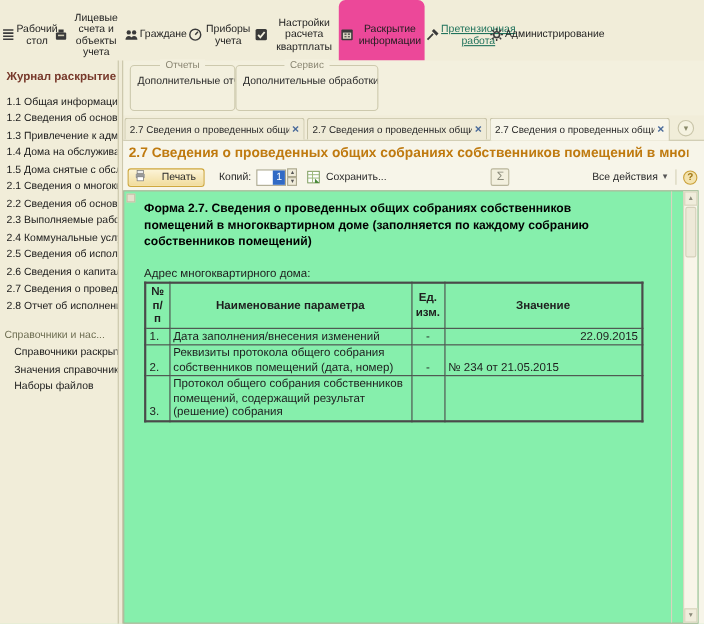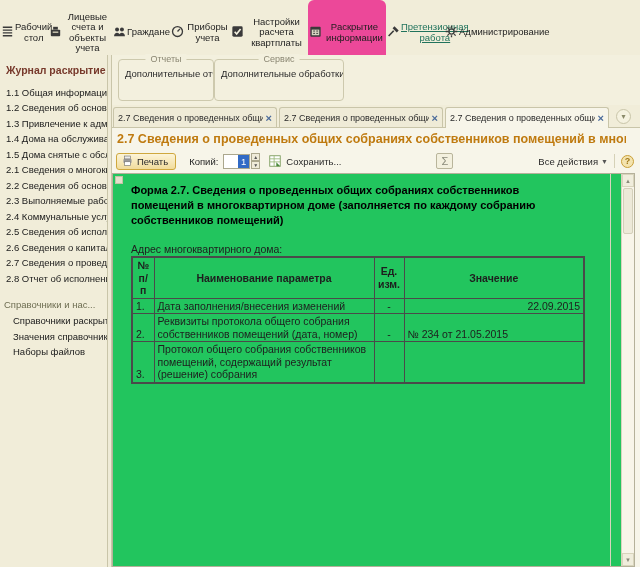--- a/index.html
+++ b/index.html
@@ -40,41 +40,41 @@
   .tab.active { background:#F7F5E9; height:21px; }
   .tab-label { flex:1; white-space:nowrap; overflow:hidden; color:#2a2a2a; }
   .tab-close { color:#4A6B9A; font-weight:bold; font-size:11px; margin-left:3px; line-height:10px; cursor:pointer; }
   .tab-overflow { width:15px; height:15px; border-radius:50%; border:1px solid #C9C5A9; background:#F5F2E0;
     color:#8a8a6a; font-size:8px; display:flex; align-items:center; justify-content:center; margin:2px 0 0 5px; cursor:pointer; }
   .content-band { position:absolute; top:22px; left:0; right:0; bottom:0; background:#F7F5E9; border-top:1px solid #C9C5A9; }
   .page-title { position:absolute; top:4px; left:5px; right:14px; font-size:12.5px; font-weight:bold;
     color:#BF7A0F; white-space:nowrap; overflow:hidden; }
   
   .toolbar { position:absolute; top:23px; left:4px; right:6px; height:20px; display:flex; align-items:center; font-size:9.5px; }
-  .btn-print { display:flex; align-items:center; gap:3px; background:linear-gradient(#FCF4D8,#F1DC9C);
+  .btn-print { display:flex; align-items:center; gap:13px; background:linear-gradient(#FCF4D8,#F1DC9C);
     border:1px solid #CFA83E; border-radius:3px; padding:1px 7px 1px 4px; height:17px; font-size:9.5px; color:#2a2a2a; cursor:pointer;justify-content:space-between; }
   .copies-label { margin-left:13px; }
   .spin { width:27px; height:15px; background:#fff; border:1px solid #ABA78D; margin-left:5px;
     display:flex; align-items:center; justify-content:flex-end; }
   .spin-value { background:#316AC5; color:#fff; padding:0 3px; font-size:9.5px; line-height:13px; }
   .spin-arrows { display:flex; flex-direction:column; margin-left:1px; }
   .spin-arrows span { font-size:5px; color:#555; line-height:6px; width:9px; text-align:center;
     background:#EFEBD9; border:1px solid #ABA78D; cursor:pointer; }
   .icon-btn { margin-left:8px; cursor:pointer; display:flex; align-items:center; }
   .save-label { margin-left:4px; cursor:pointer; color:#2a2a2a; }
   .sigma-btn { margin-left:95px; width:17px; height:16px; border:1px solid #B9B59B; background:#F3F0DE;
     color:#8a8a7a; font-size:11px; display:flex; align-items:center; justify-content:center; border-radius:2px; cursor:pointer; }
   .tb-right { margin-left:auto; display:flex; align-items:center; }
   .all-actions { cursor:pointer; color:#2a2a2a; }
   .caret { font-size:7px; color:#555; margin-left:3px; }
   .vsep { width:1px; height:14px; background:#D5D1B7; margin:0 6px; }
   .help-btn { width:13px; height:13px; border-radius:50%; background:#F3E3AE; border:1px solid #C99F37;
     color:#A07818; font-size:9px; font-weight:bold; display:flex; align-items:center; justify-content:center; cursor:pointer; }
   
-  .doc { position:absolute; top:45px; left:0; right:5px; bottom:0; background:#22c55e; border:1px solid #B5B19A; }
+  .doc { position:absolute; top:45px; left:0; right:5px; bottom:0; background:#86efac; border:1px solid #B5B19A; }
   .doc-corner { position:absolute; top:2px; left:2px; width:8px; height:8px; background:#E4E0CC; border:1px solid #C5C1A5; }
   .page-guide { position:absolute; top:0; bottom:0; left:497px; width:1px; background:#D8D4BE; }
   .doc-content { position:absolute; left:18px; top:9px; width:454px; }
   .form-title { font-size:11px; font-weight:bold; color:#000; line-height:15px; width:446px; margin-bottom:15px; }
   .address-label { font-size:10.5px; font-weight:normal; margin-bottom:1px; }
   table.form { border-collapse:collapse; table-layout:fixed; width:452px; font-size:10.5px; border:2px solid #4a4a4a; }
   table.form th, table.form td { border:1px solid #4a4a4a; padding:1px 3px; line-height:12.5px; }
   table.form th { font-weight:bold; text-align:center; vertical-align:middle; white-space:pre-line; }
   td.c-num { text-align:left; vertical-align:bottom; padding-left:4px; }
   td.c-name { vertical-align:bottom; }

